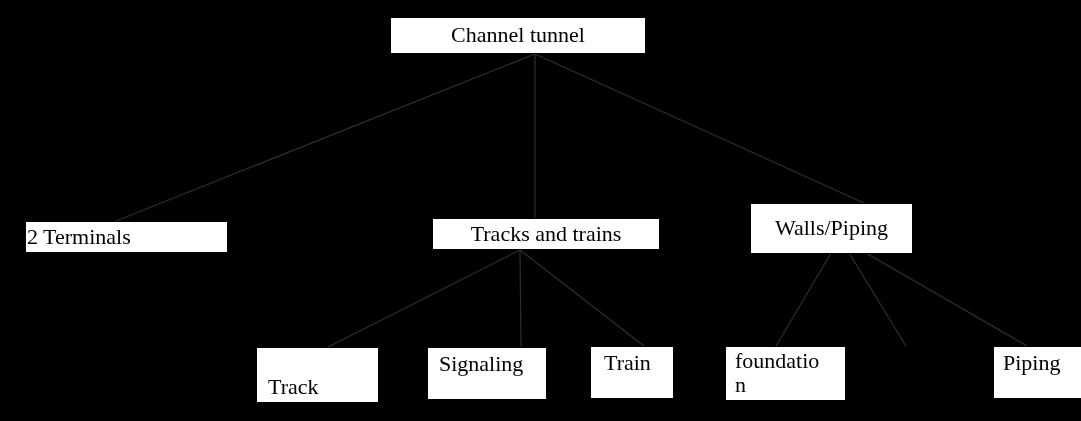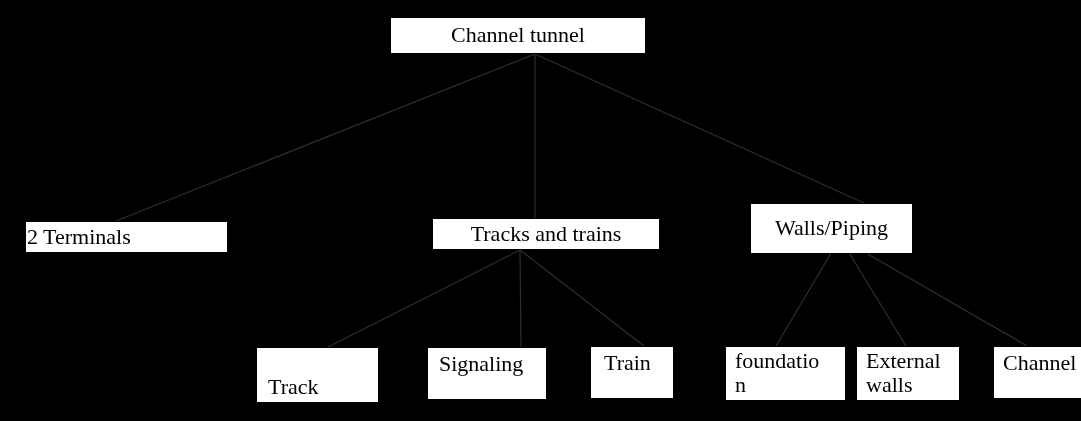--- a/index.html
+++ b/index.html
@@ -99,22 +99,18 @@
 
   <div class="node n-foundation wrap">
     <span>foundatio
 n</span>
   </div>
 
   <div class="node n-train">
     <span>Train</span>
   </div>
 
-  <div class="node n-external wrap">
-    <span>External
-walls</span>
-  </div>
 
   <div class="node n-roofing">
-    <span>Channel</span>
+    <span>Piping</span>
   </div>
 
 </div>
 
 </body></html>

